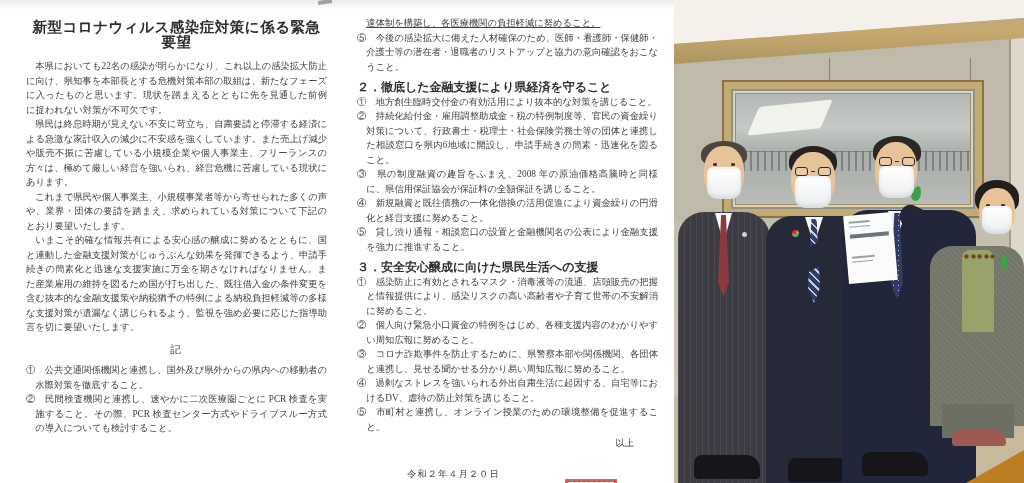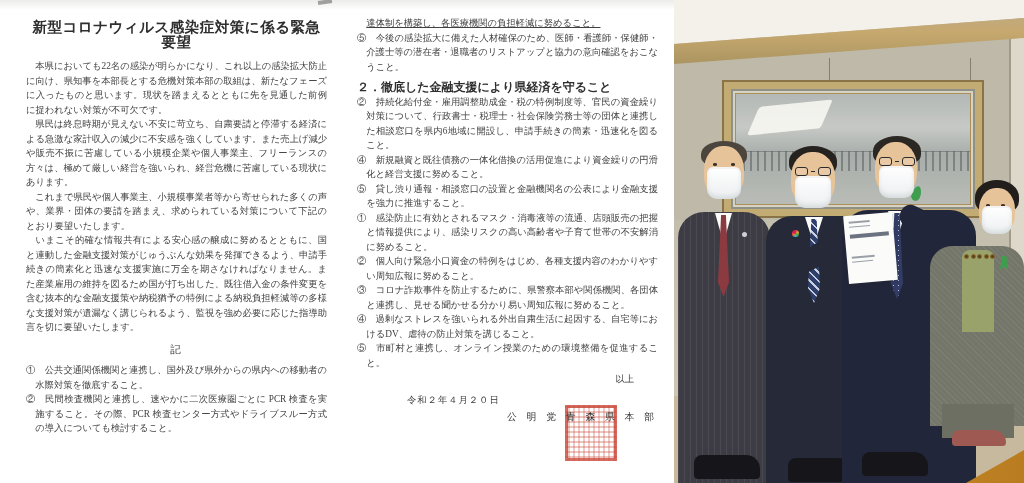--- a/index.html
+++ b/index.html
@@ -25,21 +25,21 @@
   }
   .para { text-align:justify; color:#414141; }
   .ki-marker { text-align:center; margin:8px 0 6px 0; font-size:10.5px; letter-spacing:2px; }
   .sec-heading {
     font-family:"Liberation Sans","DejaVu Sans",sans-serif;
     font-size:12px; font-weight:bold; color:#2e2e2e; margin-top:6px;
   }
   .item { padding-left:1em; text-indent:-1em; text-align:justify; color:#414141; }
   .item.cont { text-indent:0;text-decoration:underline; }
   .closing { text-align:right; padding-right:24px; margin-top:2px; }
-  .date-line { margin:6px 0 2px 50px; letter-spacing:1px; }
+  .date-line { margin:16px 0 2px 50px; letter-spacing:1px; }
   .sig-block { position:relative; margin-left:150px; line-height:15.5px; font-size:9.8px; color:#333; }
   .sig-line { white-space:nowrap; }
   .seal-square {
     position:absolute; left:58px; top:-4px; width:52px; height:56px;
     border:3px solid rgba(198,58,40,.8); mix-blend-mode:multiply; opacity:.92;
     background:
       repeating-linear-gradient(0deg, rgba(198,58,40,.32) 0 2px, transparent 2px 5px),
       repeating-linear-gradient(90deg, rgba(198,58,40,.28) 0 2px, transparent 2px 5px);
   }
   .staple {
@@ -120,23 +120,26 @@
       <div class="ki-marker">記</div>
       <p class="item">①　公共交通関係機関と連携し、国外及び県外からの県内への移動者の水際対策を徹底すること。</p>
       <p class="item">②　民間検査機関と連携し、速やかに二次医療圏ごとに PCR 検査を実施すること。その際、PCR 検査センター方式やドライブスルー方式の導入についても検討すること。</p>
 
     </div>
 
     <div class="page page-right">
       <p class="item cont">達体制を構築し、各医療機関の負担軽減に努めること。</p>
       <p class="item">⑤　今後の感染拡大に備えた人材確保のため、医師・看護師・保健師・介護士等の潜在者・退職者のリストアップと協力の意向確認をおこなうこと。</p>
       <div class="sec-heading">２．徹底した金融支援により県経済を守ること</div>
+      <p class="item">①　地方創生臨時交付金の有効活用により抜本的な対策を講じること。</p>
       <p class="item">②　持続化給付金・雇用調整助成金・税の特例制度等、官民の資金繰り対策について、行政書士・税理士・社会保険労務士等の団体と連携した相談窓口を県内6地域に開設し、申請手続きの簡素・迅速化を図ること。</p>
+      <p class="item">③　県の制度融資の趣旨をふまえ、2008 年の原油価格高騰時と同様に、県信用保証協会が保証料の全額保証を講じること。</p>
       <p class="item">④　新規融資と既往債務の一体化借換の活用促進により資金繰りの円滑化と経営支援に努めること。</p>
       <p class="item">⑤　貸し渋り通報・相談窓口の設置と金融機関名の公表により金融支援を強力に推進すること。</p>
+      <div class="sec-heading">３．安全安心醸成に向けた県民生活への支援</div>
       <p class="item">①　感染防止に有効とされるマスク・消毒液等の流通、店頭販売の把握と情報提供により、感染リスクの高い高齢者や子育て世帯の不安解消に努めること。</p>
       <p class="item">②　個人向け緊急小口資金の特例をはじめ、各種支援内容のわかりやすい周知広報に努めること。</p>
       <p class="item">③　コロナ詐欺事件を防止するために、県警察本部や関係機関、各団体と連携し、見せる聞かせる分かり易い周知広報に努めること。</p>
       <p class="item">④　過剰なストレスを強いられる外出自粛生活に起因する、自宅等におけるDV、虐待の防止対策を講じること。</p>
       <p class="item">⑤　市町村と連携し、オンライン授業のための環境整備を促進すること。</p>
       <div class="closing">以上</div>
       <div class="date-line">令和２年４月２０日</div>
       <div class="sig-block">
         <div class="sig-line">公　明　党　青　森　県　本　部</div>
 

